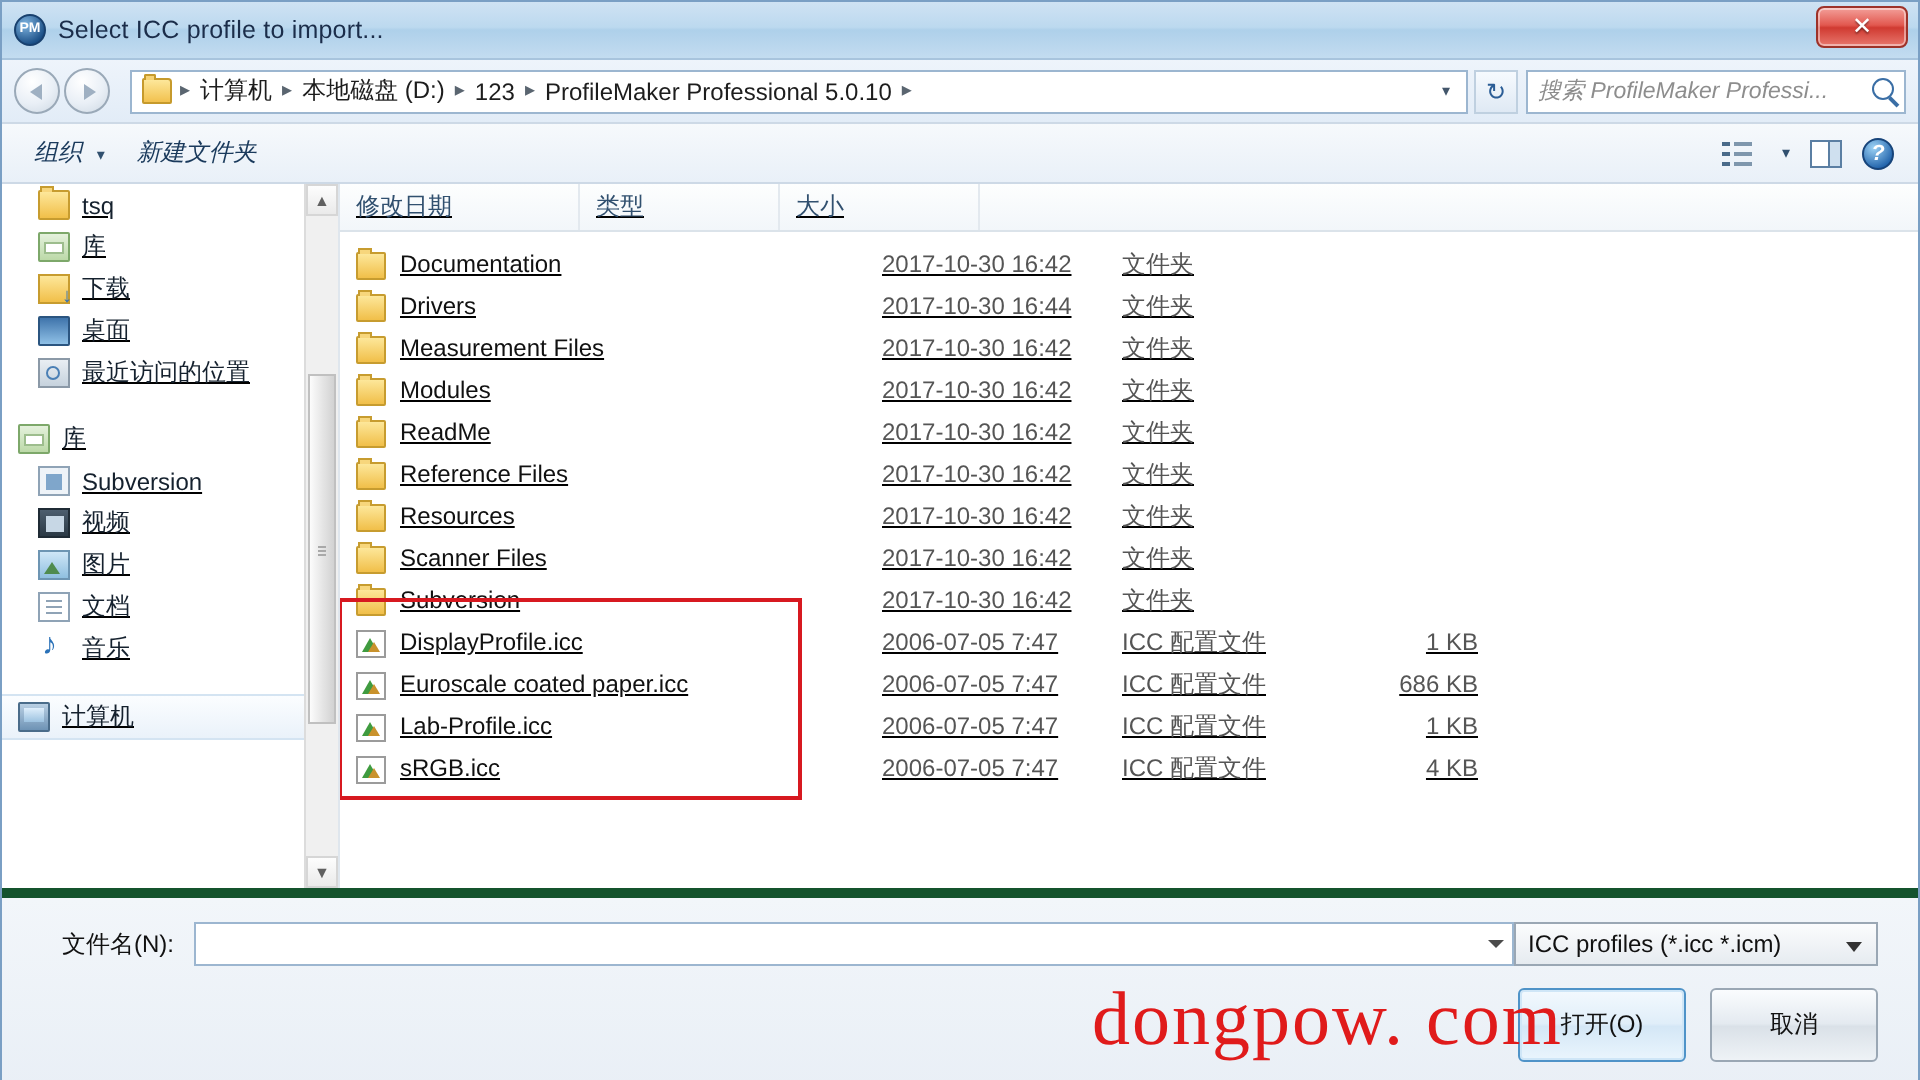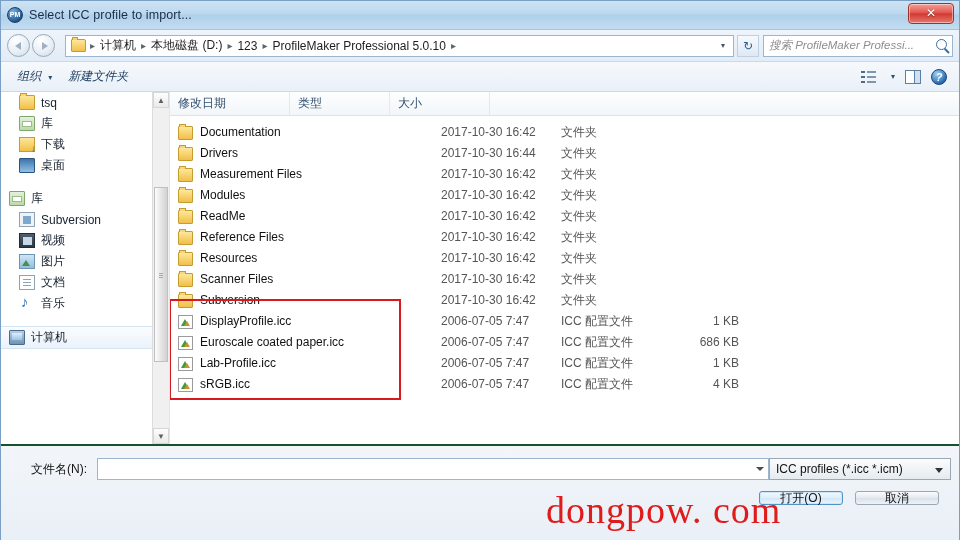--- a/index.html
+++ b/index.html
@@ -174,21 +174,22 @@
     border: 1px solid #17447a;
     color: #fff; font-size: 11px; font-weight: bold; text-align: center;
     line-height: 14px; box-sizing: border-box;
   }
 
   
   .body {
     display: flex;
     height: 352px;
     background: #000000;
-    border-bottom: 2px solid #14532d;
+    border-bottom: 5px solid #14532d;
+    text-decoration: underline;
   }
 
   
   .sidebar {
     width: 168px;
     background: #fff;
     border-right: 1px solid #dfe6ed;
     position: relative;
     overflow: hidden;
   }
@@ -351,21 +352,21 @@
     pointer-events: none;
   }
 
   
   .bottom {
     height: 96px;
     background: linear-gradient(to bottom,#f2f6fa,#e9eff6);
     position: relative;
   }
   .fnrow {
-    display: flex; align-items: center; padding: 12px 8px 0 16px;
+    display: flex; align-items: center; padding: 12px 20px 0 16px;
   }
   .fnlabel { font-size: 12px; color: #111; width: 70px; text-align: right; margin-right: 10px; }
   .fninput {
     flex: 1; height: 22px; background: #fff; border: 1px solid #9cb6d0;
     box-sizing: border-box; position: relative; display:flex; align-items:center;
     padding-left: 5px; font-size: 12px; color:#555;
   }
   .fninput .dd {
     position: absolute; right: 4px; top: 8px; width:0;height:0;
     border-left:4px solid transparent;border-right:4px solid transparent;border-top:4px solid #4b4b4b;
@@ -379,21 +380,21 @@
   }
   .typeselect .dd {
     position:absolute; right:7px; top:9px; width:0;height:0;
     border-left:4px solid transparent;border-right:4px solid transparent;border-top:5px solid #333;
   }
   .btnrow {
     display: flex; justify-content: flex-end; gap: 12px;
     padding: 11px 20px 0 0;
   }
   .btn {
-    width: 84px; height: 14px;
+    width: 84px; height: 37px;
     font-size: 12px; color: #111;
     display: flex; align-items: center; justify-content: center;
     background: linear-gradient(to bottom,#fafcfe,#e4eaf0 48%,#dae1e8 52%,#eef2f6);
     border: 1px solid #9aa7b4; border-radius: 3px;
     box-sizing: border-box;
   }
   .btn.primary {
     border: 1px solid #4f93c8;
     box-shadow: inset 0 0 0 1px #cfe6f7;
     background: linear-gradient(to bottom,#f3f9fe,#e0eef9 48%,#d4e7f6 52%,#eaf5fd);
@@ -480,20 +481,24 @@
             <span>库</span>
           </div>
           <div class="nav-item">
             <span class="ni-ico ico-dl"></span>
             <span>下载</span>
           </div>
           <div class="nav-item">
             <span class="ni-ico ico-desktop"></span>
             <span>桌面</span>
           </div>
+          <div class="nav-item">
+            <span class="ni-ico ico-recent"></span>
+            <span>最近访问的位置</span>
+          </div>
           <div class="nav-gap"></div>
           <div class="nav-item root">
             <span class="ni-ico ico-lib"></span>
             <span>库</span>
           </div>
           <div class="nav-item">
             <span class="ni-ico ico-svn"></span>
             <span>Subversion</span>
           </div>
           <div class="nav-item">

